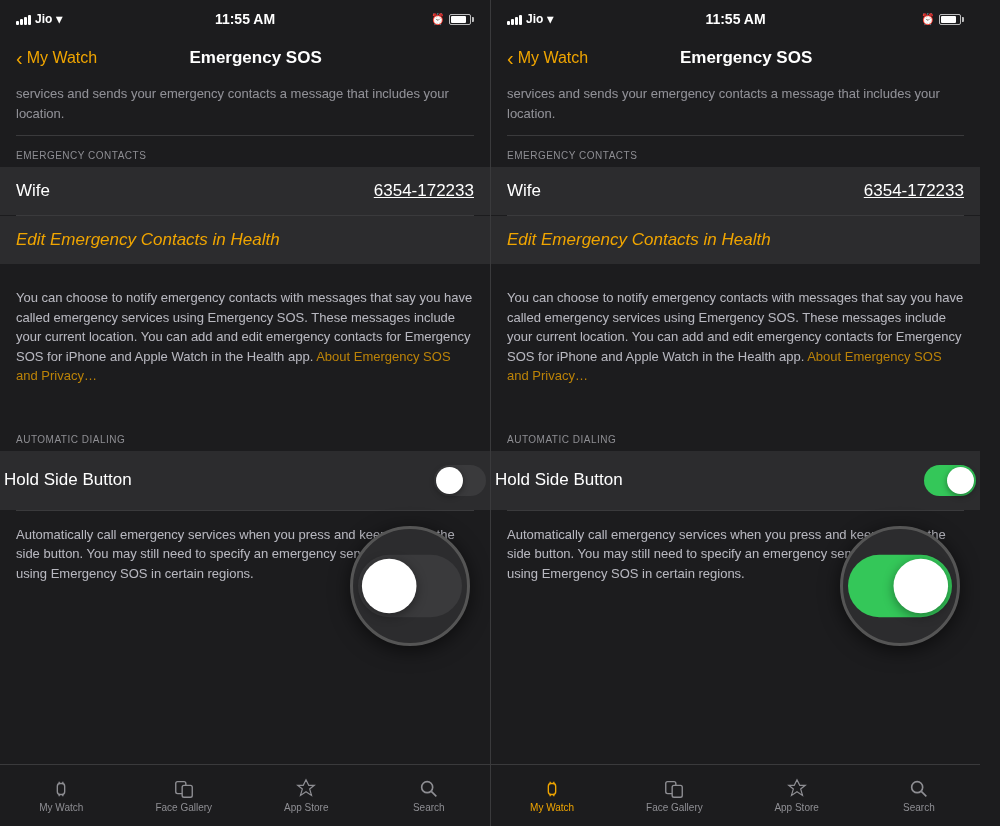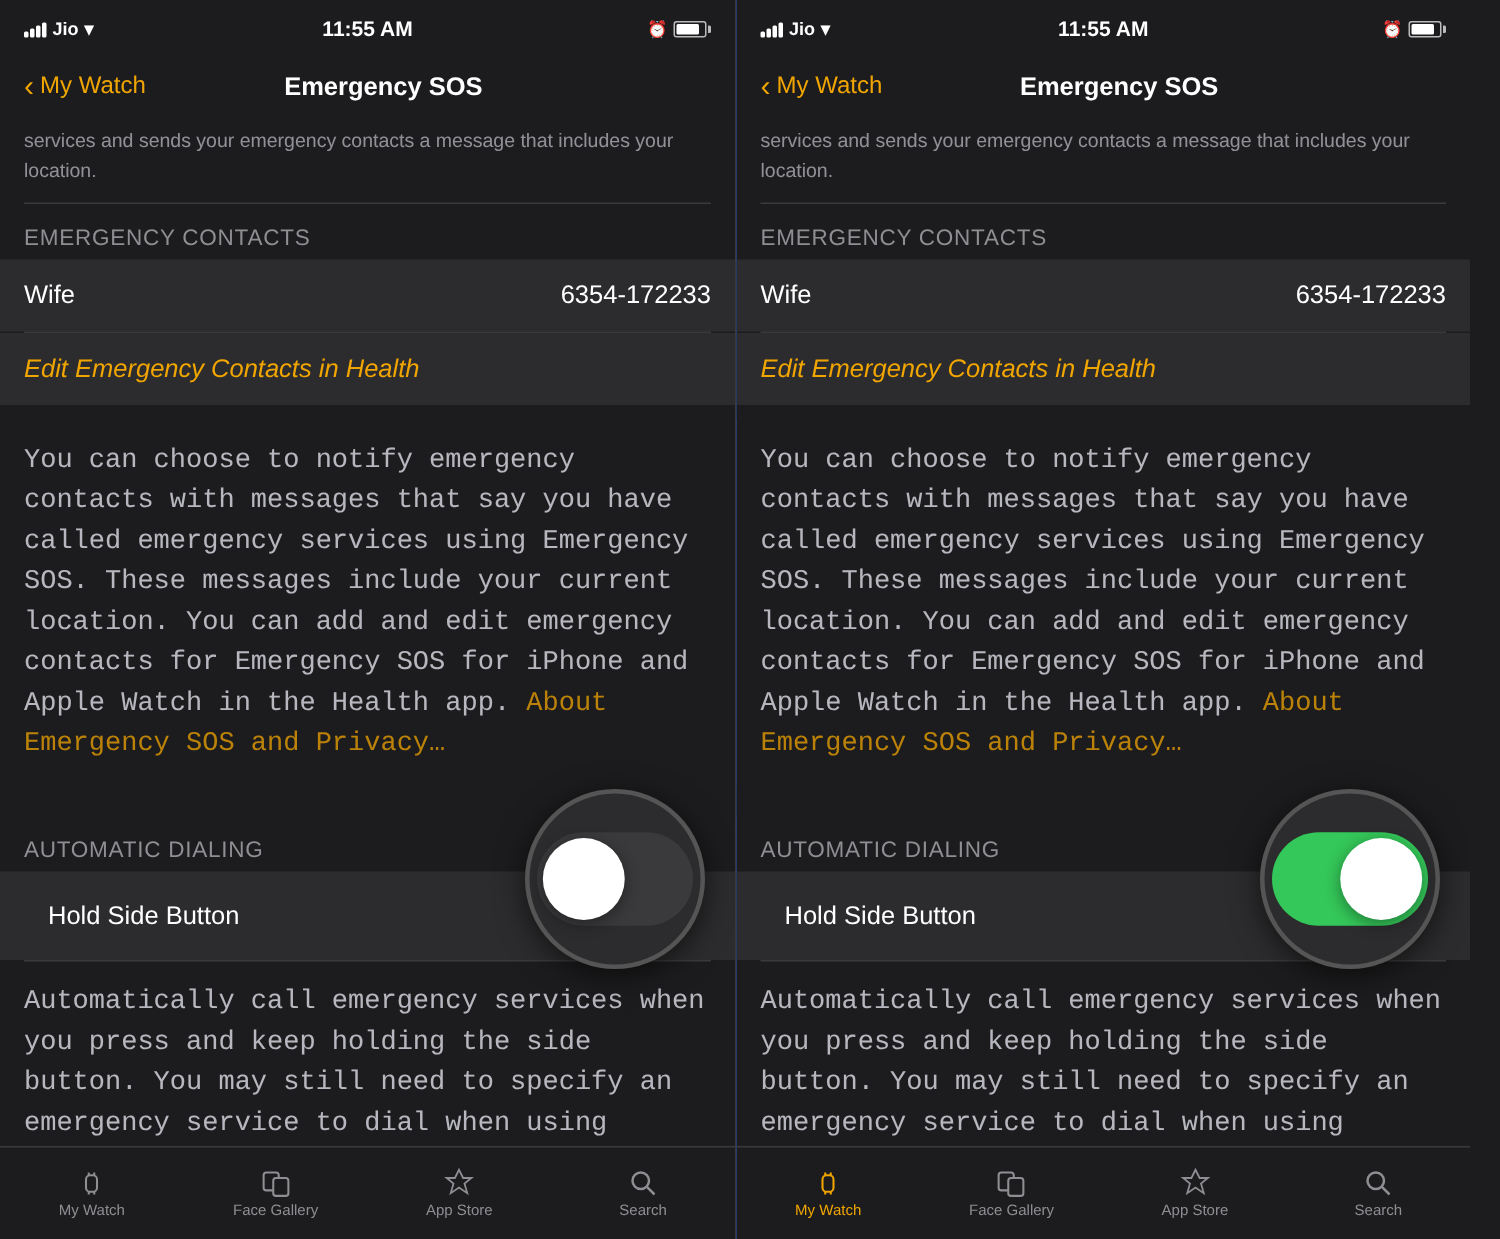--- a/index.html
+++ b/index.html
@@ -155,21 +155,21 @@
 
     
     .scroll-content {
       flex: 1;
       overflow: hidden;
       background: #1c1c1e;
       padding: 0;
     }
 
     .section-header {
-      font-size: 15px;
+      font-size: 10px;
       font-weight: 400;
       color: #8e8e93;
       letter-spacing: 0.5px;
       padding: 14px 16px 6px;
       text-transform: uppercase;
     }
 
     .text-block {
       font-size: 13px;
       color: #ebebf5cc;
@@ -196,51 +196,51 @@
     .contact-name {
       font-size: 17px;
       color: #fff;
       font-weight: 400;
     }
 
     .contact-number {
       font-size: 17px;
       color: #fff;
       font-weight: 400;
+      text-decoration: underline;
     }
 
     .edit-link {
       display: block;
       font-size: 17px;
       color: #f0a500;
       padding: 14px 16px;
       background: #2c2c2e;
       cursor: pointer;
       font-weight: 400;
       font-style: italic;
     }
 
     .info-block {
       padding: 14px 16px;
-      font-size: 18px;
+      font-size: 13px;
       color: #ebebf5;
       line-height: 1.5;
       opacity: 0.75;
-      font-family: Liberation Mono, monospace;
     }
 
     .info-block .link {
       color: #f0a500;
     }
 
     .toggle-row {
       display: flex;
       justify-content: space-between;
       align-items: center;
-      padding: 14px 32px;
+      padding: 14px 4px;
       background: #2c2c2e;
     }
 
     .toggle-label {
       font-size: 17px;
       color: #fff;
       font-weight: 400;
     }
 
     

